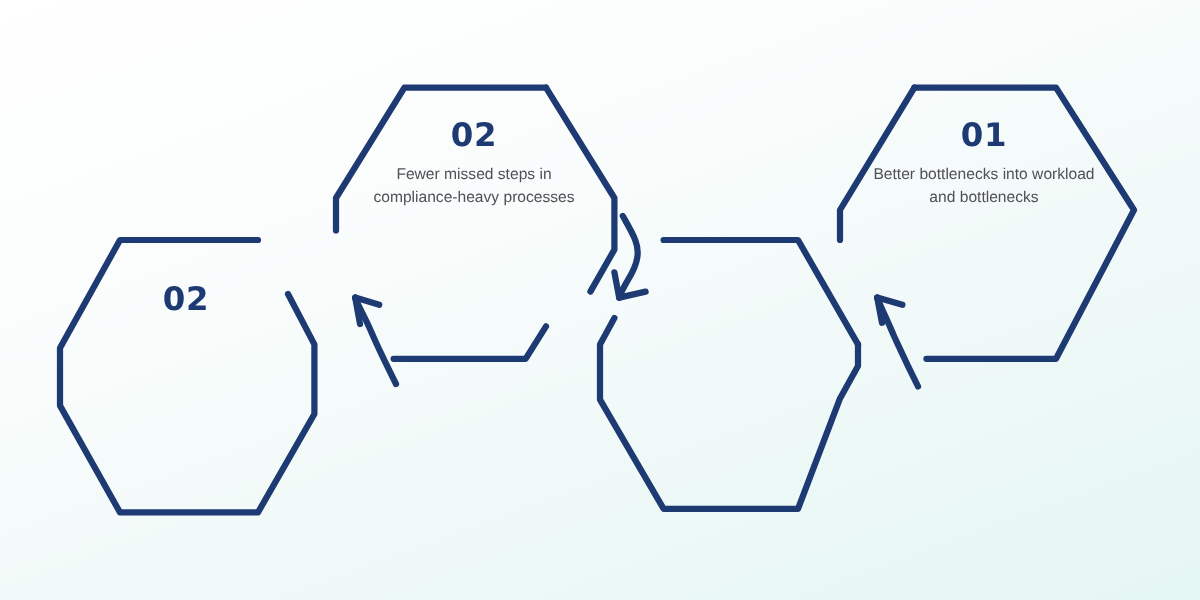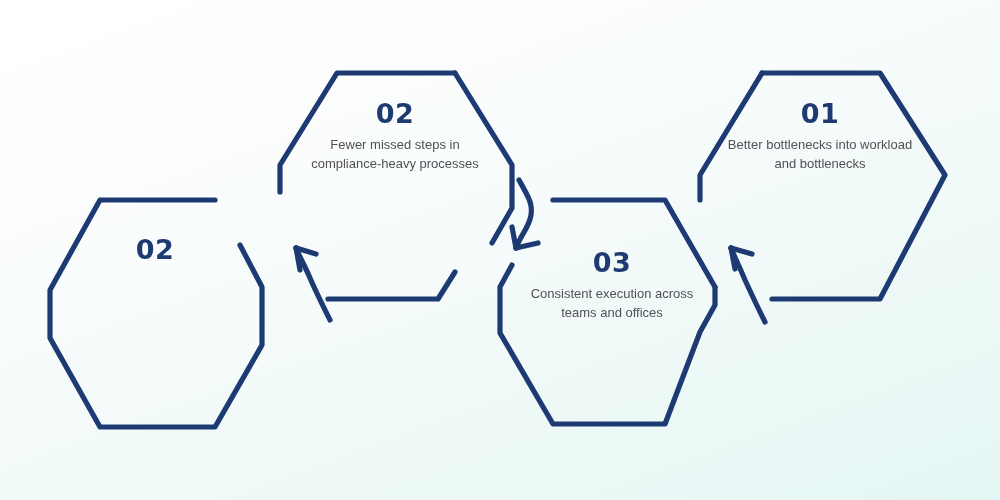--- a/index.html
+++ b/index.html
@@ -127,23 +127,19 @@
 
   <div class="hex-label" id="label-1">
     <div class="hex-num">02</div>
   </div>
 
   <div class="hex-label" id="label-2">
     <div class="hex-num">02</div>
     <div class="hex-text">Fewer missed steps in compliance-heavy processes</div>
   </div>
 
-  <div class="hex-label" id="label-3">
-    <div class="hex-num">03</div>
-    <div class="hex-text">Consistent execution across teams and offices</div>
-  </div>
 
   <div class="hex-label" id="label-4">
     <div class="hex-num">01</div>
     <div class="hex-text">Better bottlenecks into workload and bottlenecks</div>
   </div>
 
 </div>
 
 </body></html>

